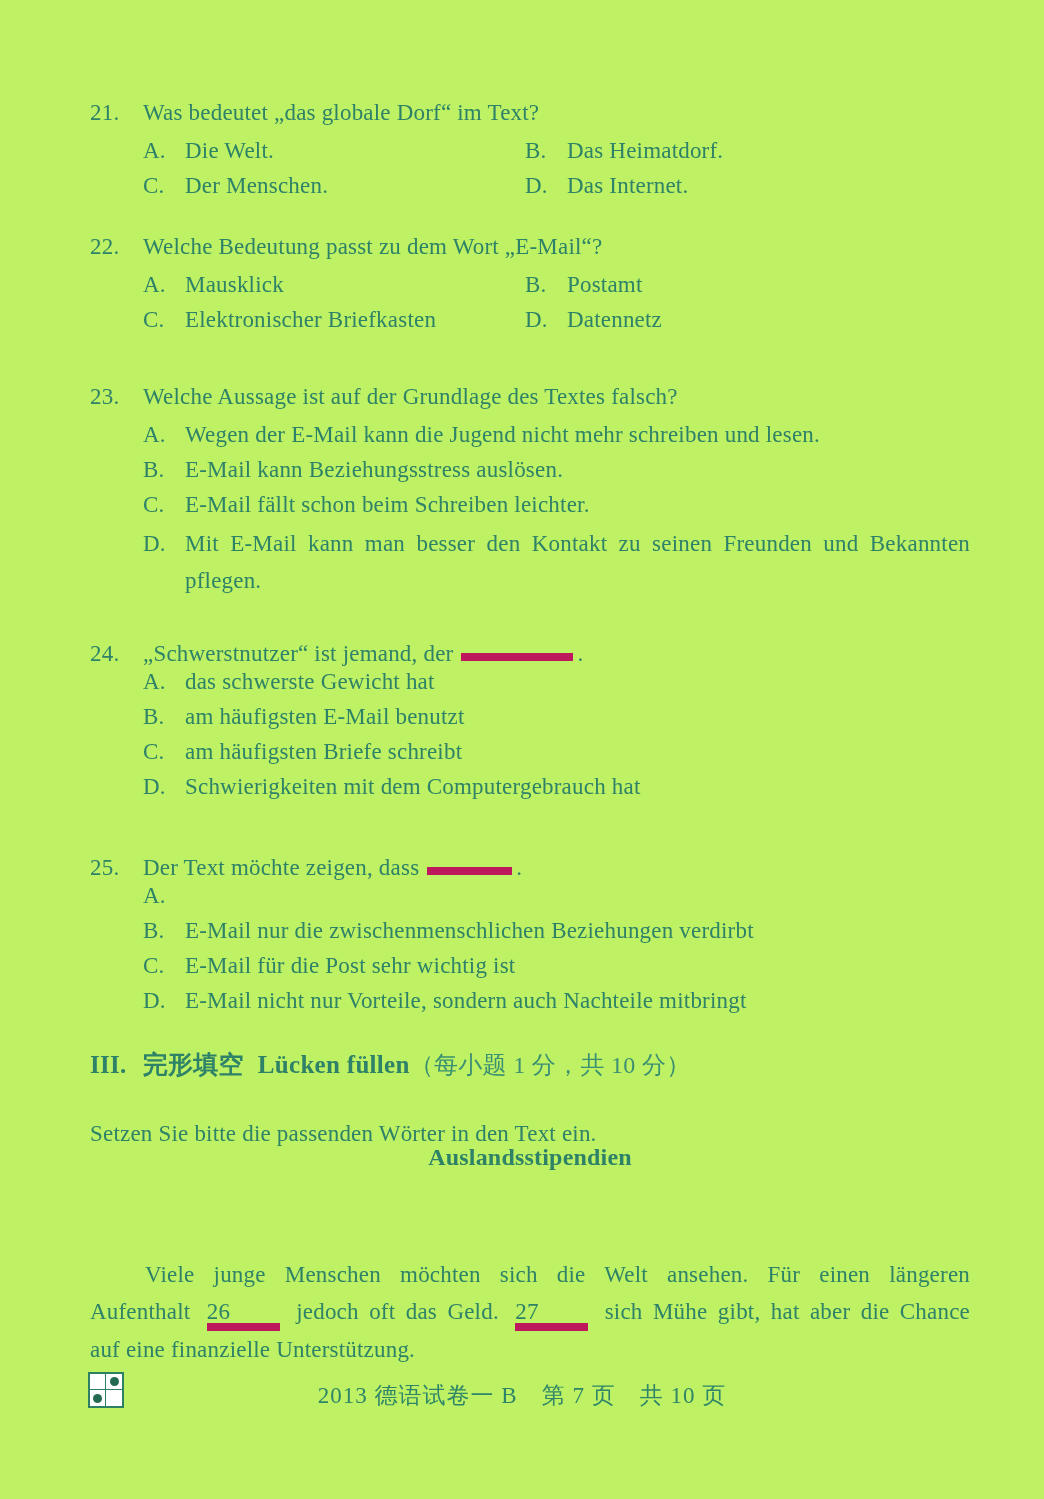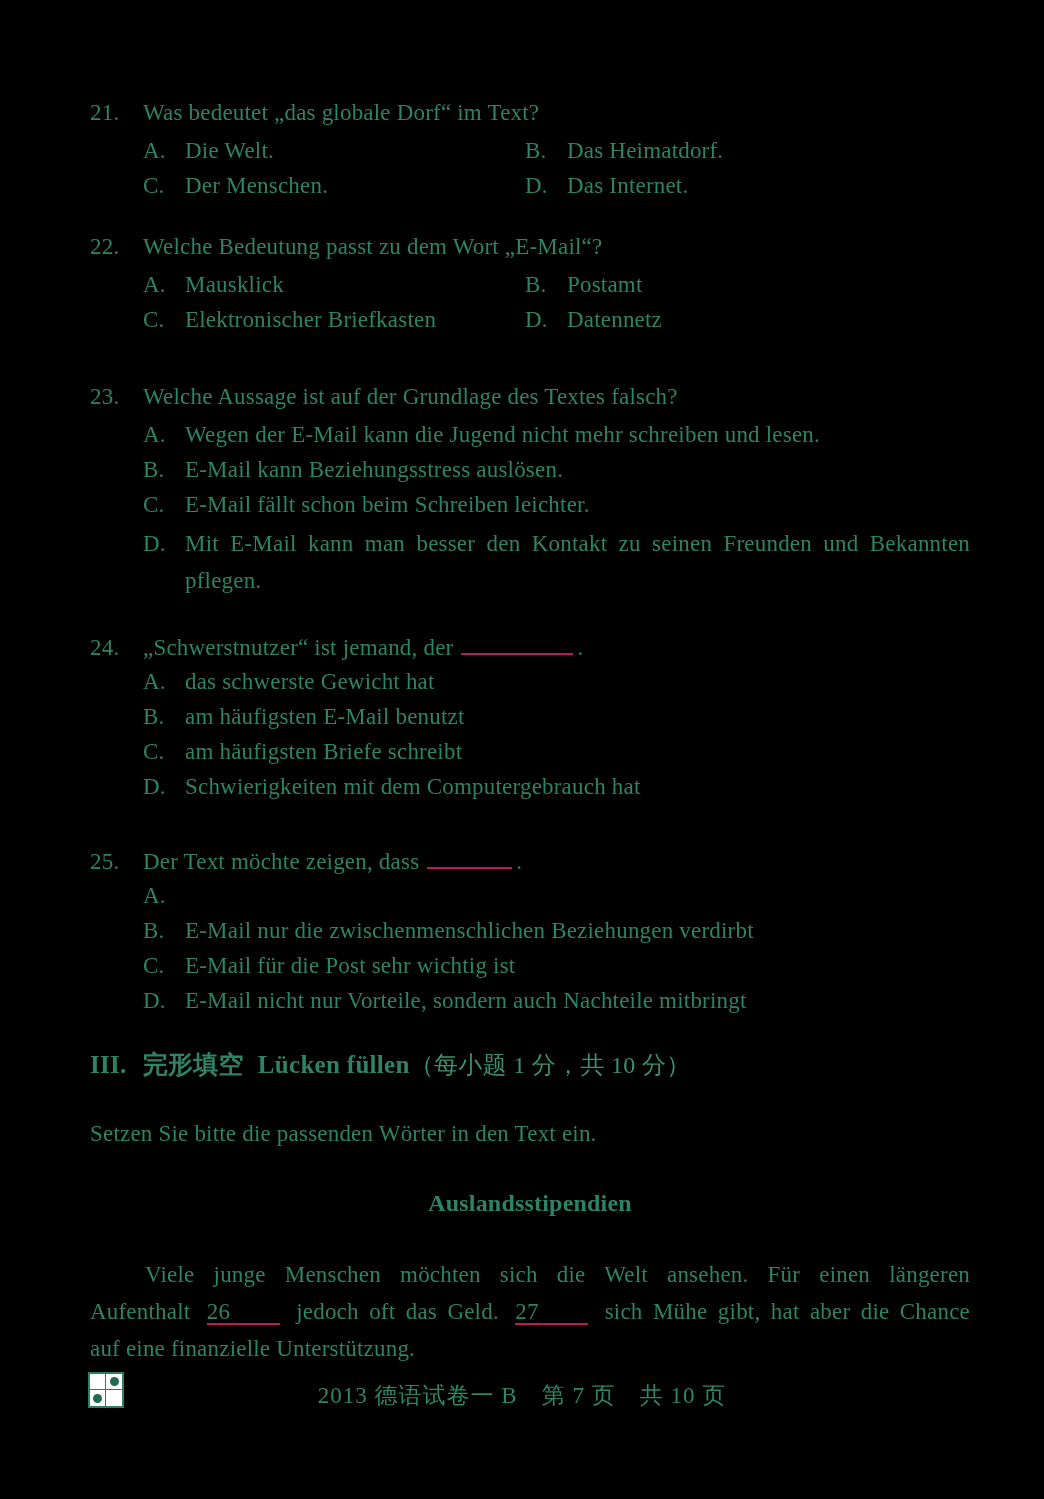--- a/index.html
+++ b/index.html
@@ -1,39 +1,39 @@
 <!DOCTYPE html>
 <html><head>
 <meta charset="utf-8">
 <style>
   html,body{margin:0;padding:0;background:#ffffff;}
   .sheet{
     position:relative;
     width:1044px;height:1499px;
-    background:#000000;
+    background:#bef264;
     font-family:"Liberation Serif","DejaVu Serif",serif;
     color:#2e8267;
     font-size:23px;
     overflow:hidden;
     letter-spacing:.2px;
   }
   .block{position:absolute;left:90px;width:880px;}
   
   .qline{display:flex;align-items:baseline;height:38px;line-height:30px;}
   .qnum{width:53px;flex:none;}
   .qtext{flex:1;}
   
   .opts{padding-left:53px;}
   .grid2{display:grid;grid-template-columns:382px 1fr;}
   .opt{display:flex;align-items:baseline;height:35px;line-height:30px;}
   .opt .olabel{width:42px;flex:none;}
   .opt.tall{height:auto;}
   .otext-wide{width:792px;text-align:justify;line-height:37px;}
   
-  .blank{display:inline-block;border-bottom:2px solid #be185d;height:24px;vertical-align:baseline;text-align:right;}
+  .blank{display:inline-block;border-bottom:8px solid #be185d;height:24px;vertical-align:baseline;text-align:right;}
   .blank-q24{width:112px;margin:0 4px 0 8px;}
   .blank-q25{width:85px;margin:0 4px 0 8px;}
   .blank-num{width:73px;margin:0 6px;line-height:26px;}
   
   .sec3{font-weight:700;font-size:25px;letter-spacing:.3px;}
   .sec3 .numeral{margin-right:16px;}
   .sec3 .cn{margin-right:14px;font-family:"Liberation Serif",serif;}
   .sec3 .note{font-weight:400;font-size:24px;color:#3b8f72;}
   .instruction{font-weight:400;font-size:23px;}
   .passage-title{text-align:center;font-weight:700;font-size:24px;}
@@ -56,21 +56,21 @@
   .regmark .cell.bl{border-right:1.5px solid #2e8065;}
   .regmark .dot{position:absolute;left:50%;top:50%;width:9px;height:9px;margin:-4.5px 0 0 -4.5px;border-radius:50%;background:#226b52;}
   
   #q21{top:98px;}
   #q22{top:232px;}
   #q23{top:382px;}
   #q24{top:629px;}
   #q25{top:843px;}
   #sec3{top:1048px;}
   #instruction{top:1121px;}
-  #passage-title{top:1190px;}
+  #passage-title{top:1144px;}
   #passage{top:1256px;}
 </style>
 </head>
 <body>
 
 <div class="sheet">
 
   <div class="block" id="q21">
     <div class="qline">
       <span class="qnum">21.</span>

